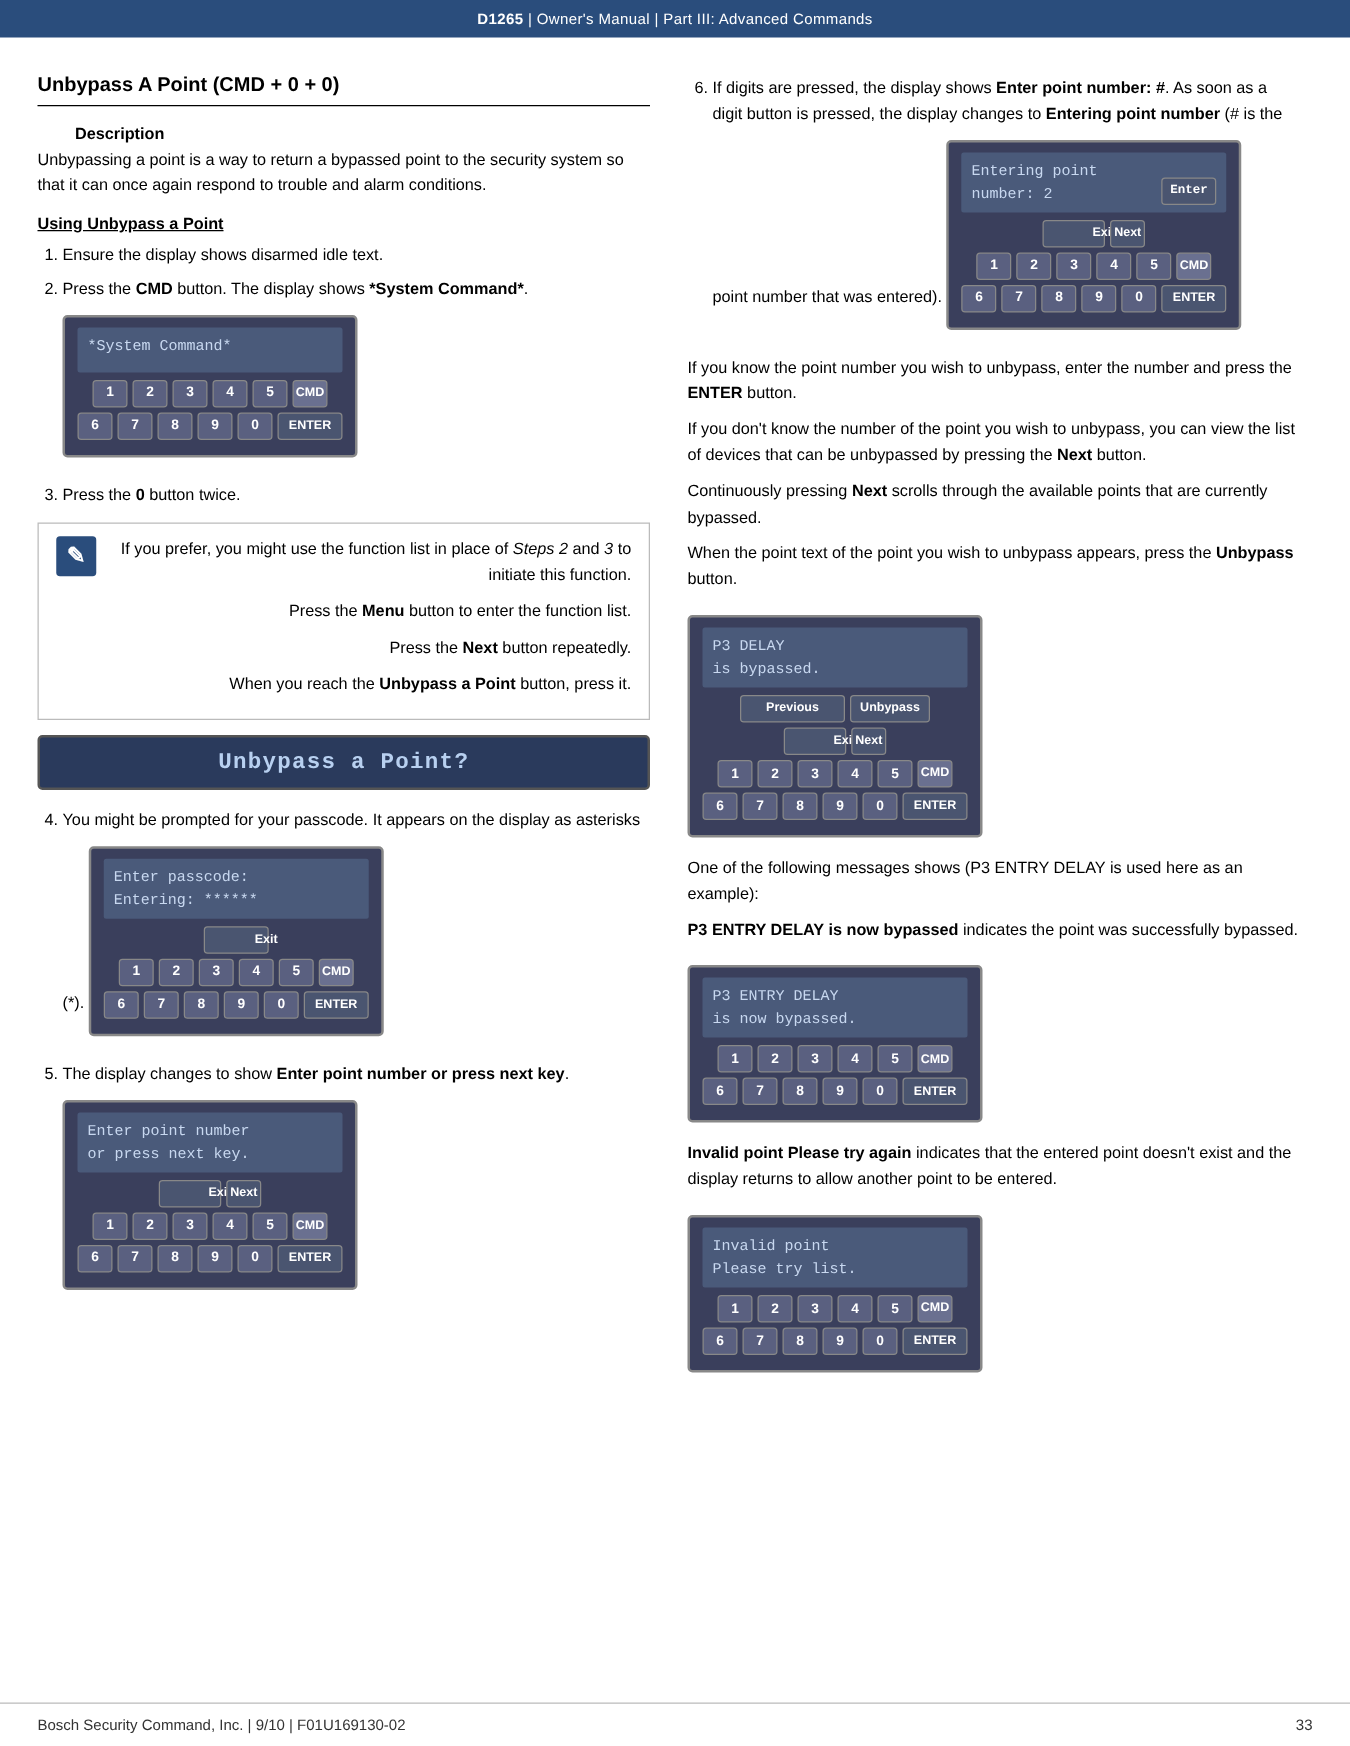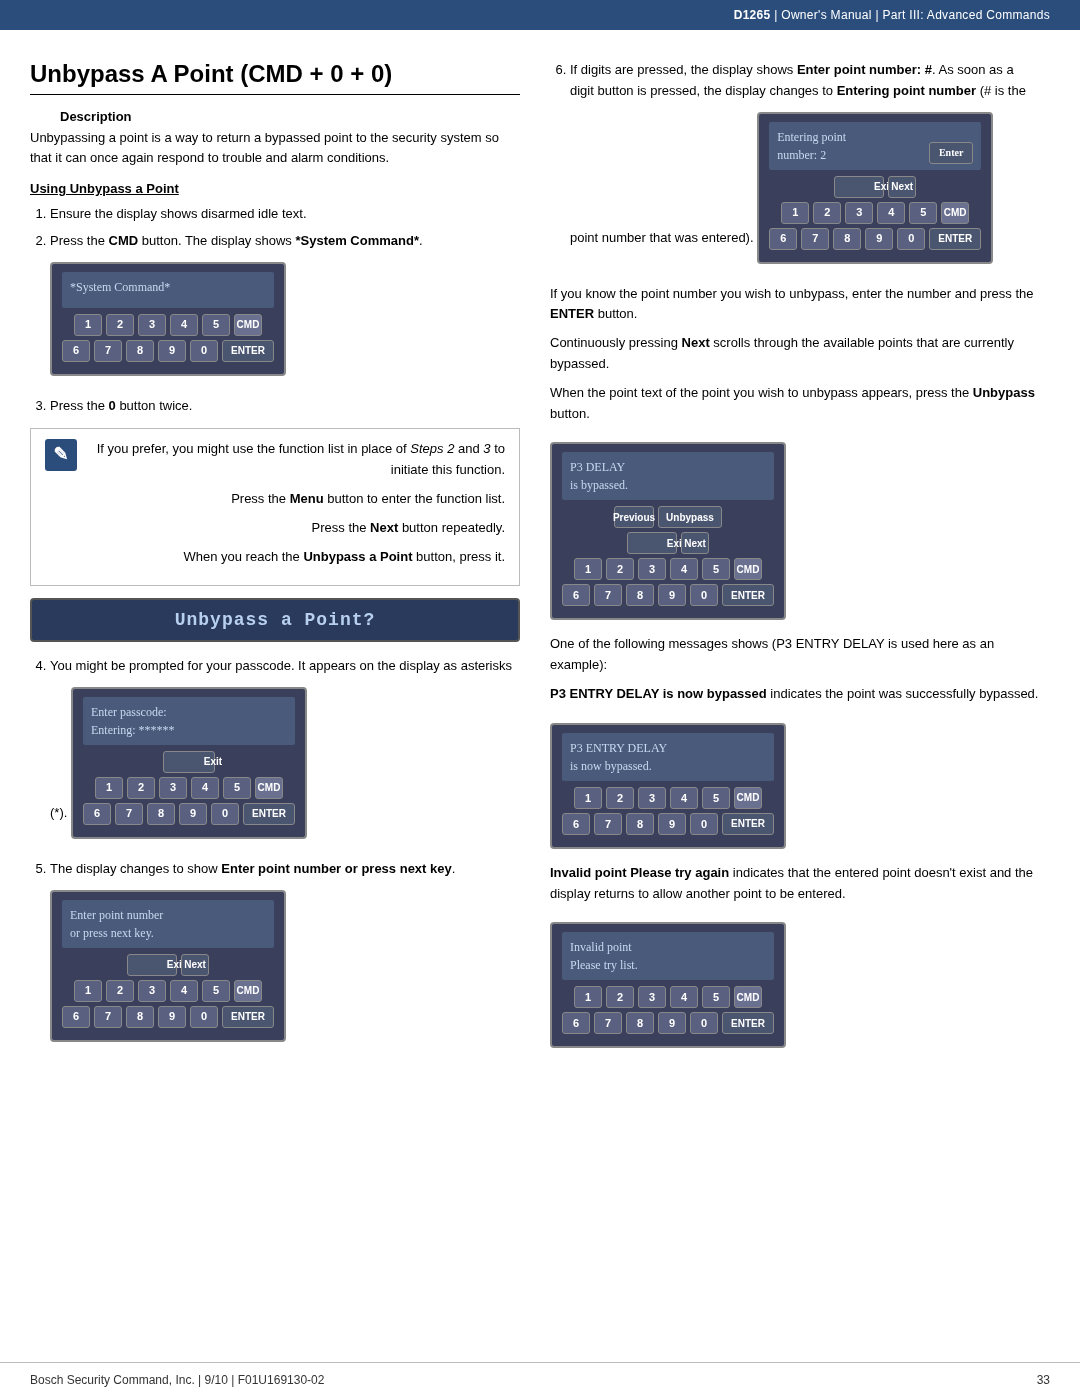--- a/index.html
+++ b/index.html
@@ -16,21 +16,21 @@
       min-height: 1397px;
       padding: 0;
       display: flex;
       flex-direction: column;
     }
     
     .header {
       background: #2a4d7c;
       color: #fff;
       padding: 8px 30px;
-      text-align: right;
+      text-align: center;
       font-size: 12px;
       letter-spacing: 0.3px;
     }
     .header span { color: #fff; }
     .header .model { font-weight: bold; }
 
     
     .content {
       display: flex;
       flex: 1;
@@ -41,21 +41,21 @@
       flex: 1;
       max-width: 490px;
     }
     .col-right {
       flex: 1;
       max-width: 490px;
     }
 
     
     .section-title {
-      font-size: 24px;
+      font-size: 16px;
       font-weight: bold;
       margin-bottom: 14px;
       border-bottom: 1px solid #000;
       padding-bottom: 6px;
     }
 
     
     .desc-label {
       font-weight: bold;
       font-size: 13px;
@@ -92,21 +92,21 @@
       background: #3a3f5c;
       border: 2px solid #888;
       border-radius: 4px;
       padding: 8px 10px 8px 10px;
       display: inline-block;
       min-width: 200px;
     }
     .keypad-display {
       background: #4a5a7a;
       color: #c8d8f0;
-      font-family: Liberation Serif, serif;
+      font-family: Liberation Mono, monospace;
       font-size: 12px;
       padding: 6px 8px;
       margin-bottom: 6px;
       min-height: 36px;
       line-height: 1.5;
       border-radius: 2px;
     }
     .keypad-btns-row {
       display: flex;
       gap: 4px;
@@ -126,21 +126,21 @@
       justify-content: center;
       cursor: pointer;
       font-weight: bold;
     }
     .kbtn.wide { width: 52px; }
     .kbtn.cmd { background: #6a7090; font-size: 10px; }
     .kbtn.enter-btn { background: #4a5570; font-size: 10px; width: 52px; }
     .kbtn.exit-btn { background: #4a5570; font-size: 10px; padding-left: 48px; }
     .kbtn.next-btn { background: #4a5570; font-size: 10px; }
     .kbtn.enter-key { background: #4a5570; font-size: 10px; width: 44px; }
-    .kbtn.prev-btn { background: #4a5570; font-size: 10px; width: 40px; }
+    .kbtn.prev-btn { background: #4a5570; font-size: 10px; width: 84px; }
     .kbtn.unbypass-btn { background: #4a5570; font-size: 10px; width: 64px; }
     .kbtn-action-row {
       display: flex;
       gap: 4px;
       justify-content: center;
       margin-bottom: 4px;
     }
     
     .unbypass-banner {
       background: #2a3a5c;
@@ -370,20 +370,21 @@
                 <div class="kbtn">9</div>
                 <div class="kbtn">0</div>
                 <div class="kbtn enter-btn">ENTER</div>
               </div>
             </div>
           </div>
         </li>
       </ol>
 
       <p>If you know the point number you wish to unbypass, enter the number and press the <b>ENTER</b> button.</p>
+      <p>If you don't know the number of the point you wish to unbypass, you can view the list of devices that can be unbypassed by pressing the <b>Next</b> button.</p>
       <p>Continuously pressing <b>Next</b> scrolls through the available points that are currently bypassed.</p>
       <p>When the point text of the point you wish to unbypass appears, press the <b>Unbypass</b> button.</p>
 
       
       <div class="keypad-wrap">
         <div class="keypad">
           <div class="keypad-display">
             <div>P3 DELAY</div>
             <div>is bypassed.</div>
           </div>

